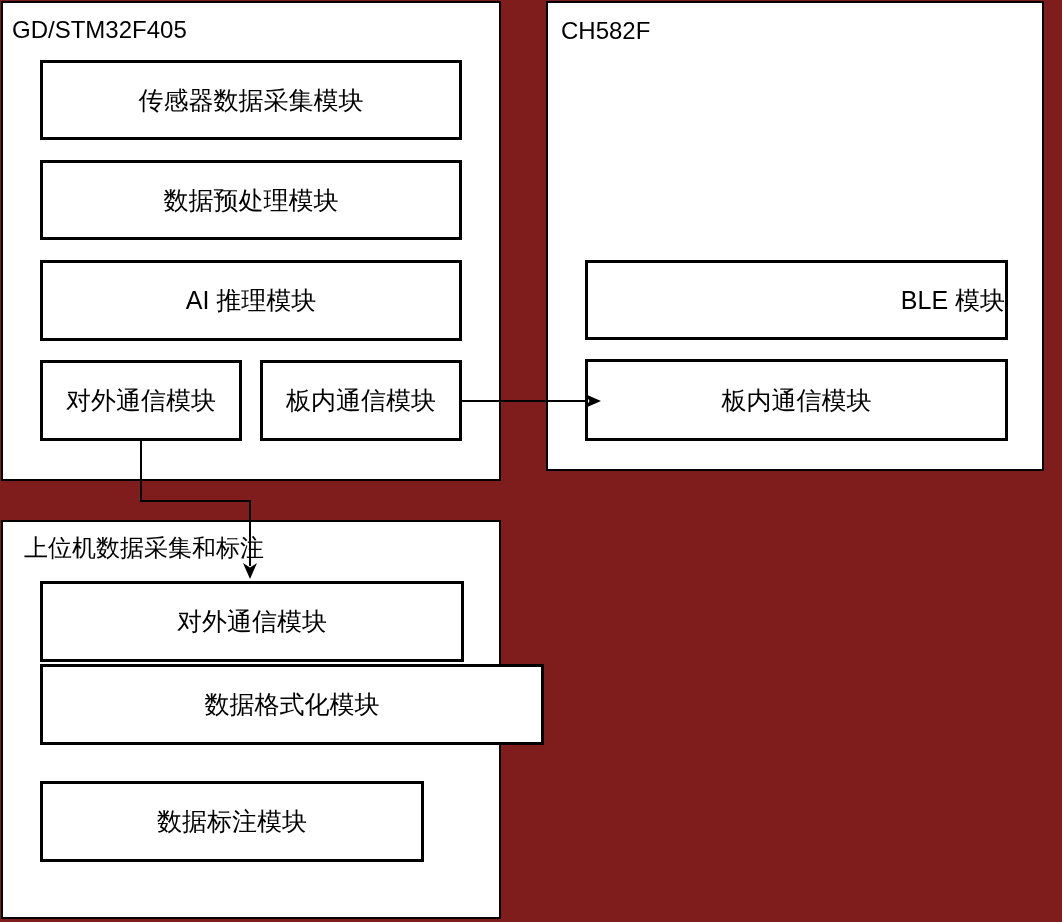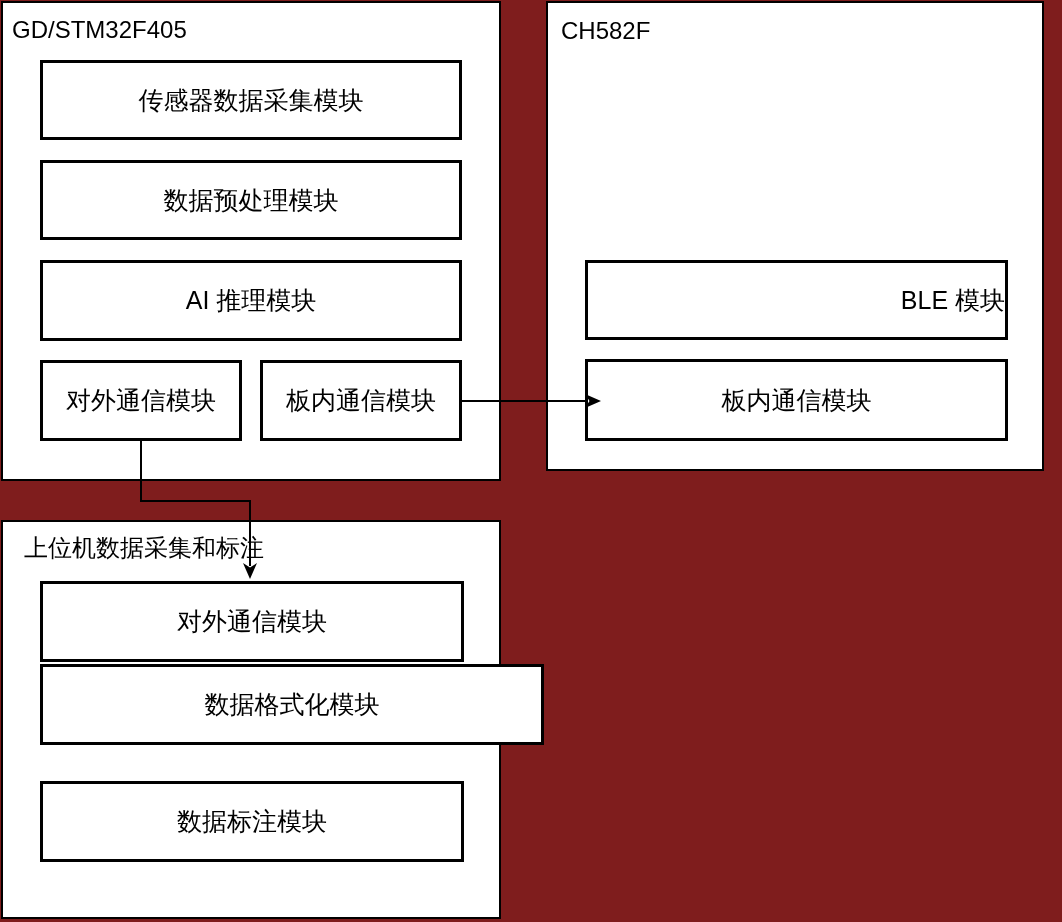--- a/index.html
+++ b/index.html
@@ -98,21 +98,21 @@
     <div class="ctitle" style="left:21px; top:12px;">上位机数据采集和标注</div>
 
     <div class="module" style="left:37px; top:59px; width:424px; height:81px;">
       <span class="label">对外通信模块</span>
     </div>
 
     <div class="module" style="left:37px; top:142px; width:504px; height:81px;">
       <span class="label">数据格式化模块</span>
     </div>
 
-    <div class="module" style="left:37px; top:259px; width:424px; height:81px;">
+    <div class="module" style="left:37px; top:259px; width:384px; height:81px;">
       <span class="label">数据标注模块</span>
     </div>
   </div>
 
   <svg id="connector-layer" viewBox="0 0 1062 922" xmlns="http://www.w3.org/2000/svg">
 
     <g>
       <line x1="462" y1="401" x2="587" y2="401" stroke="#000000" stroke-width="2"></line>
       <polygon points="601,401 585,394 589.5,401 585,408" fill="#000000"></polygon>
     </g>

